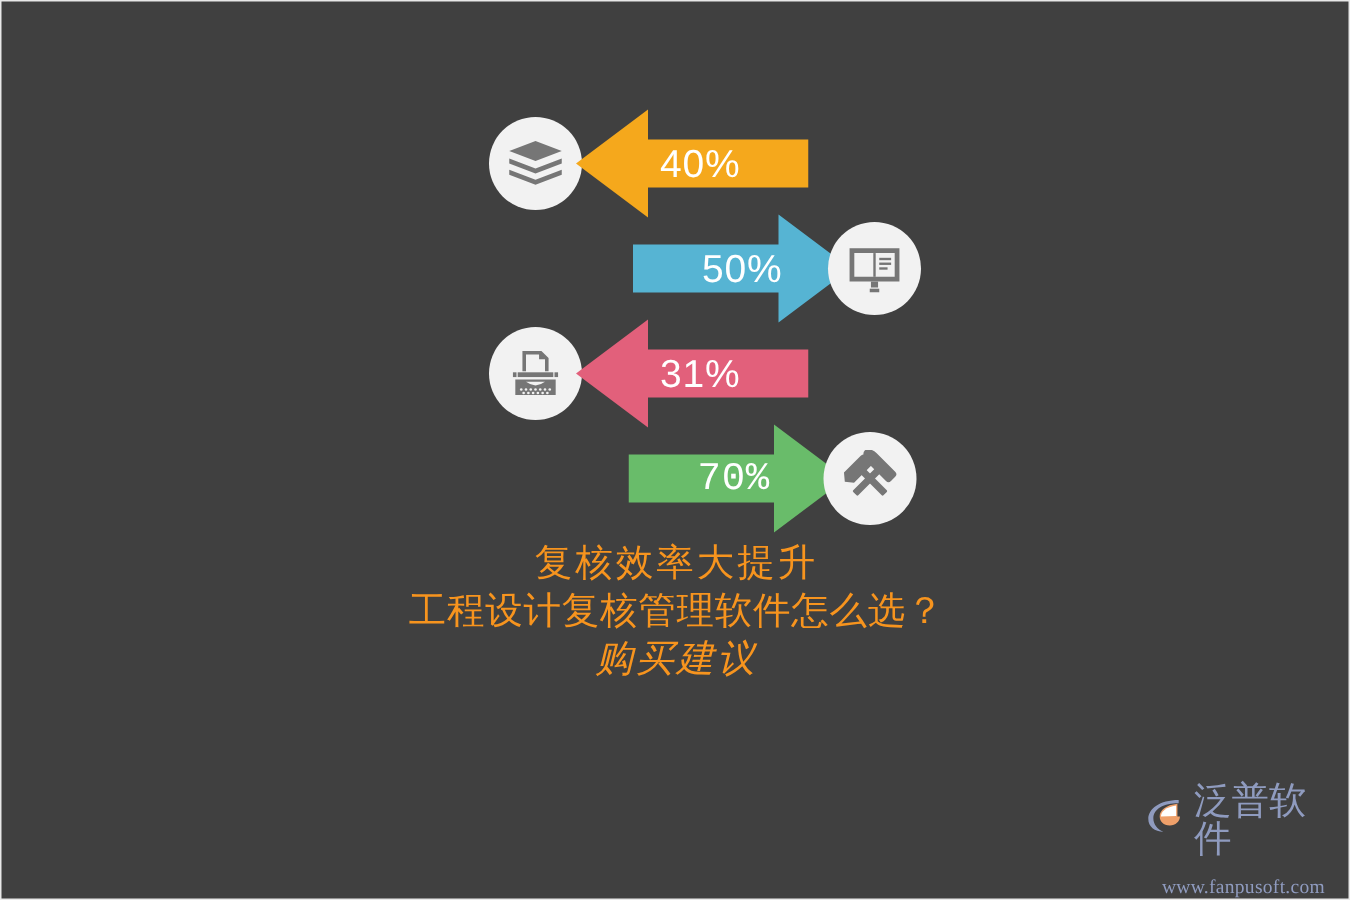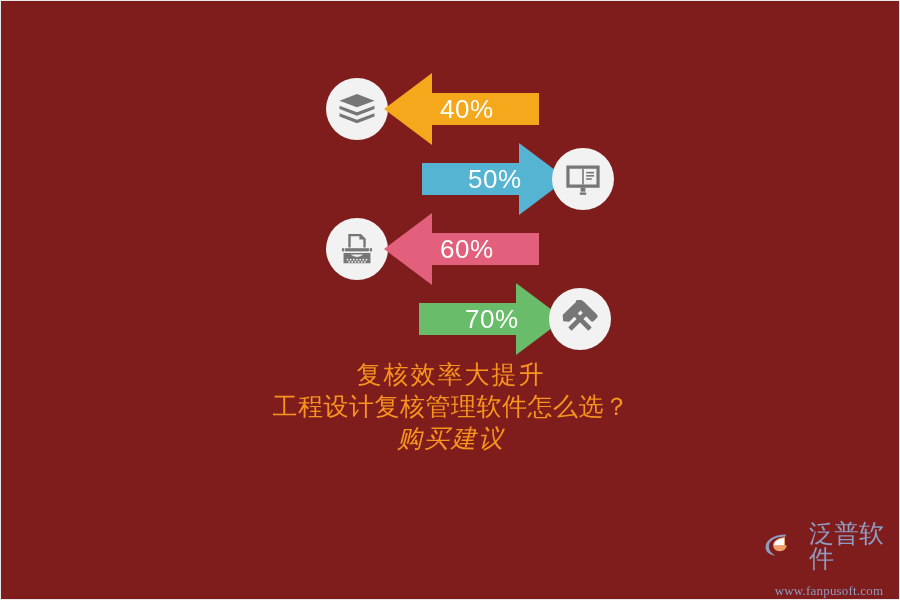--- a/index.html
+++ b/index.html
@@ -15,21 +15,21 @@
     position: relative;
   }
   #canvas {
     position: absolute;
     left: 0;
     top: 0;
     width: 900px;
     height: 600px;
     border: 1px solid #e8e8e8;
     box-sizing: border-box;
-    background: #7f1d1d;
+    background: #404040;
   }
 
   
   .arrow-row {
     position: absolute;
     height: 76px;
   }
   .arrow-row.r0 { left: 325px; top: 70px;  width: 270px; }
   .arrow-row.r1 { left: 413px; top: 140px; width: 200px; }
   .arrow-row.r2 { left: 325px; top: 210px; width: 270px; }
@@ -55,21 +55,21 @@
   .arrow-wrap {
     position: absolute;
     top: 0;
     height: 76px;
   }
   .arrow-wrap.to-left  { left: 58px;  width: 140px; }
   .arrow-wrap.to-right { left: 8px;   width: 140px; }
   .arrow-row.r0 .arrow-wrap.to-left  { left: 58px; width: 155px; }
   .arrow-row.r2 .arrow-wrap.to-left  { left: 58px; width: 155px; }
   .arrow-row.r1 .arrow-wrap.to-right { left: 8px;  width: 145px; }
-  .arrow-row.r3 .arrow-wrap.to-right { left: 8px;  width: 145px; }
+  .arrow-row.r3 .arrow-wrap.to-right { left: 8px;  width: 145px; font-family: Liberation Mono, monospace; }
 
   .arrow-wrap svg { display: block; width: 100%; height: 76px; }
 
   .arrow-label {
     position: absolute;
     top: 0;
     height: 76px;
     line-height: 76px;
     color: #ffffff;
     font-size: 26px;
@@ -108,21 +108,21 @@
     width: 132px;
     height: 52px;
     display: flex;
     flex-direction: column;
     align-items: center;
     justify-content: center;
   }
   #watermark .wm-top {
     display: flex;
     align-items: center;
-    gap: 19px;
+    gap: 6px;
   }
   #watermark .wm-name {
     font-family: "DejaVu Sans", "Liberation Sans", sans-serif;
     font-size: 25px;
     color: #8f9bbf;
     letter-spacing: 0px;
     line-height: 1;
   }
   #watermark .wm-url {
     font-family: "Liberation Serif", "DejaVu Serif", serif;
@@ -214,21 +214,21 @@
             </g>
           </g>
         </svg>
       </span>
     </div>
 
     <div class="arrow-wrap to-left">
       <svg viewBox="0 0 155 76" preserveAspectRatio="none" aria-hidden="true">
         <polygon points="0,38 48,2 48,22 155,22 155,54 48,54 48,74" fill="#E2607B"></polygon>
       </svg>
-      <span class="arrow-label">60%</span>
+      <span class="arrow-label">31%</span>
     </div>
   </div>
 
   <div class="arrow-row r3">
 
     <div class="arrow-wrap to-right">
       <svg viewBox="0 0 145 76" preserveAspectRatio="none" aria-hidden="true">
         <polygon points="0,22 97,22 97,2 145,38 97,74 97,54 0,54" fill="#69BC6A"></polygon>
       </svg>
       <span class="arrow-label">70%</span>

